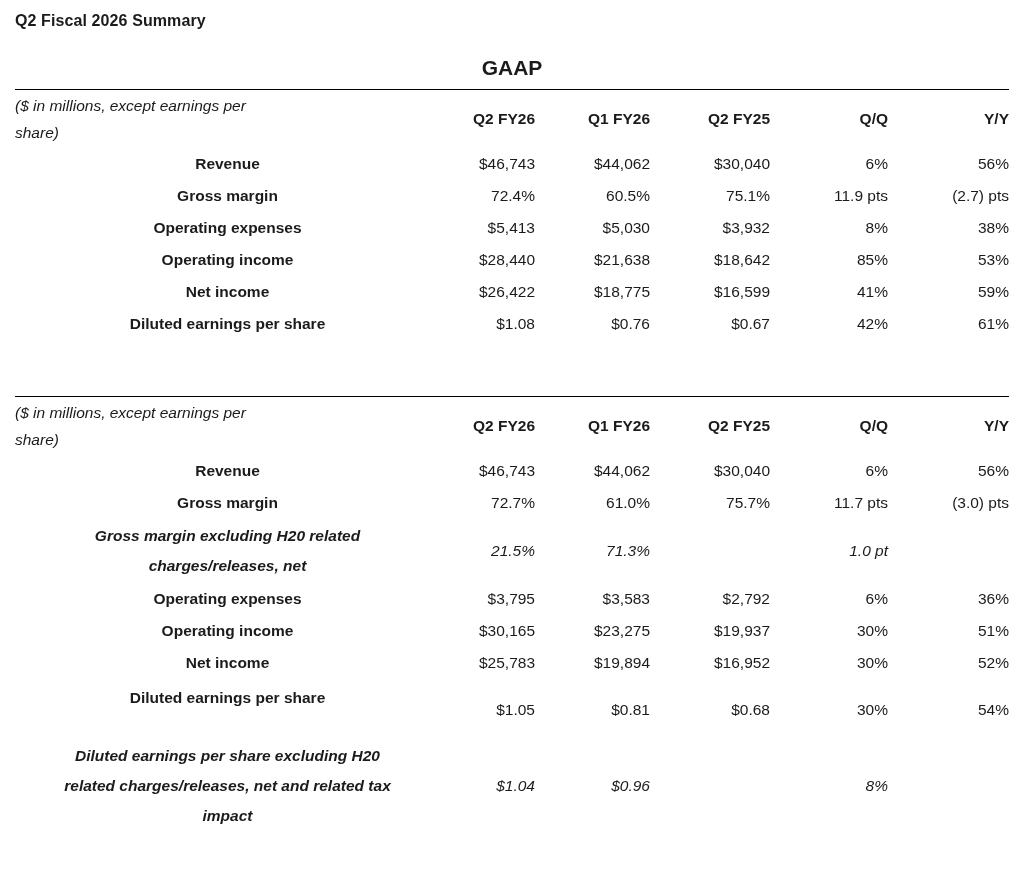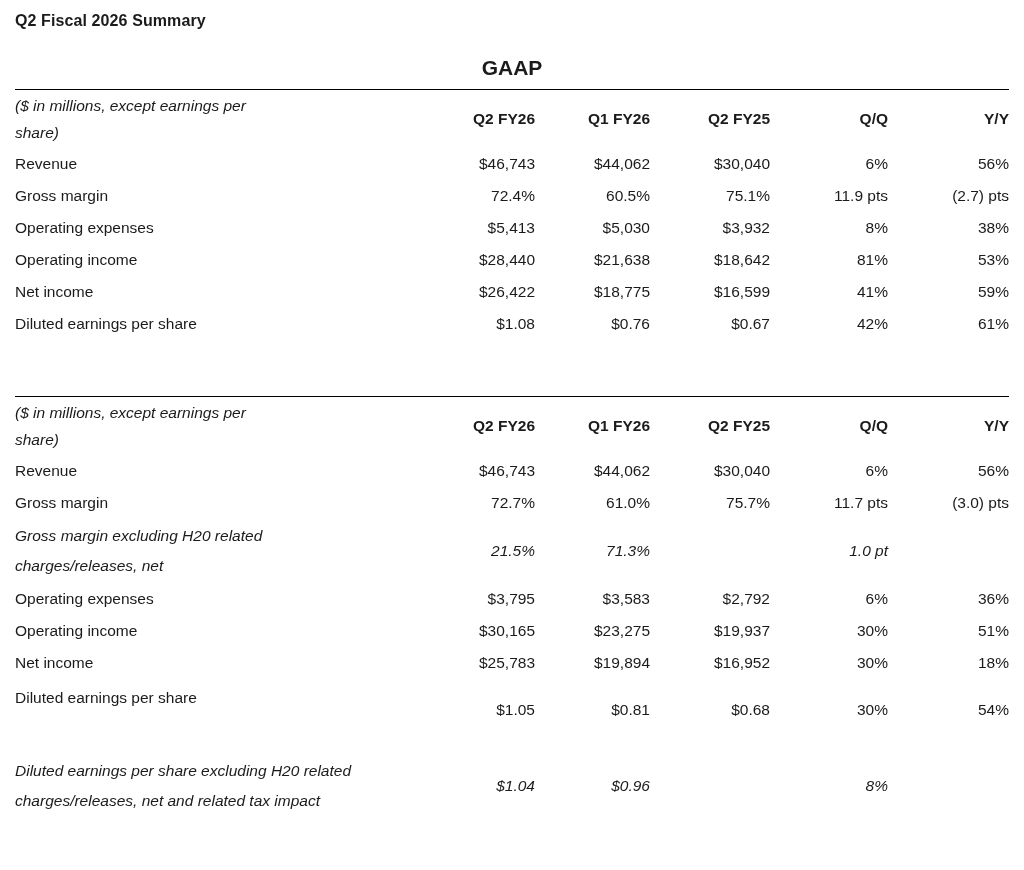--- a/index.html
+++ b/index.html
@@ -26,21 +26,21 @@
   table.data-table {
     border-collapse:collapse; table-layout:fixed; width:994px;
   }
   th, td { padding:0; font-size:15.5px; font-weight:400; }
 
   thead th { height:58px; vertical-align:middle; text-align:right; font-weight:700; }
   th.note { text-align:left; font-weight:400; font-style:italic; }
   th.note span { display:inline-block; max-width:238px; line-height:27px; }
 
   tbody td { height:32px; vertical-align:middle; }
-  td.label { text-align:left; }
+  td.label { text-align:center;font-weight:bold; }
   td.label span { display:inline-block; max-width:350px; line-height:30px; }
   td.val { text-align:right; white-space:nowrap; }
   tr.em { font-style:italic;margin-top:20px; }
 
   
   #table-1 tbody tr:nth-child(3) { height:64px; }
   #table-1 tbody tr:nth-child(7) { height:62px; }
   #table-1 tbody tr:nth-child(7) td.label { vertical-align:top; padding-top:4px; }
   #table-1 tbody tr:nth-child(8) { height:90px; }
 </style>
@@ -98,21 +98,21 @@
             <td class="val">$5,030</td>
             <td class="val">$3,932</td>
             <td class="val">8%</td>
             <td class="val">38%</td>
           </tr>
           <tr>
             <td class="label"><span>Operating income</span></td>
             <td class="val">$28,440</td>
             <td class="val">$21,638</td>
             <td class="val">$18,642</td>
-            <td class="val">81%</td>
+            <td class="val">85%</td>
             <td class="val">53%</td>
           </tr>
           <tr>
             <td class="label"><span>Net income</span></td>
             <td class="val">$26,422</td>
             <td class="val">$18,775</td>
             <td class="val">$16,599</td>
             <td class="val">41%</td>
             <td class="val">59%</td>
           </tr>
@@ -191,21 +191,21 @@
             <td class="val">$19,937</td>
             <td class="val">30%</td>
             <td class="val">51%</td>
           </tr>
           <tr>
             <td class="label"><span>Net income</span></td>
             <td class="val">$25,783</td>
             <td class="val">$19,894</td>
             <td class="val">$16,952</td>
             <td class="val">30%</td>
-            <td class="val">18%</td>
+            <td class="val">52%</td>
           </tr>
           <tr>
             <td class="label"><span>Diluted earnings per share</span></td>
             <td class="val">$1.05</td>
             <td class="val">$0.81</td>
             <td class="val">$0.68</td>
             <td class="val">30%</td>
             <td class="val">54%</td>
           </tr>
           <tr class="em">

